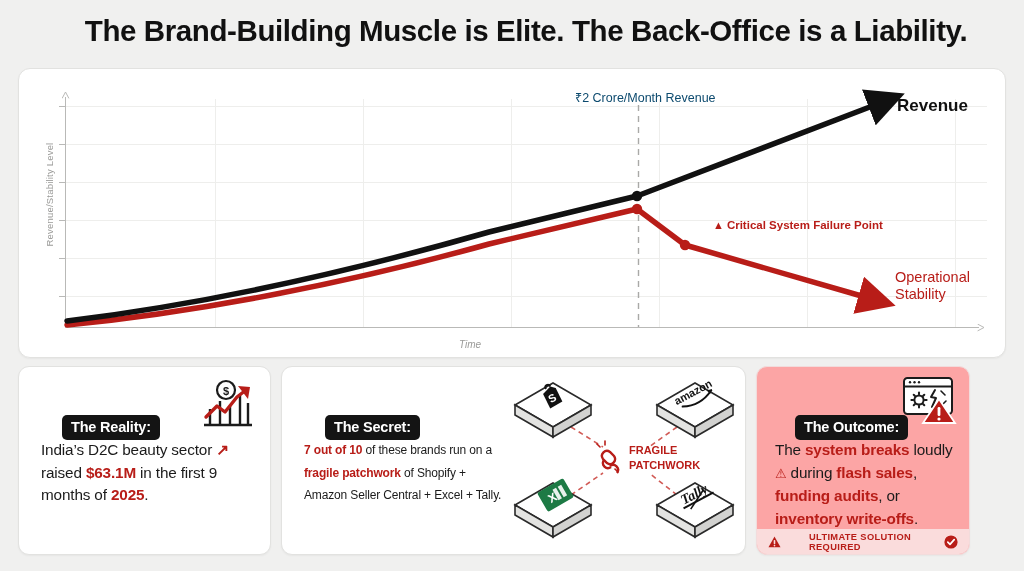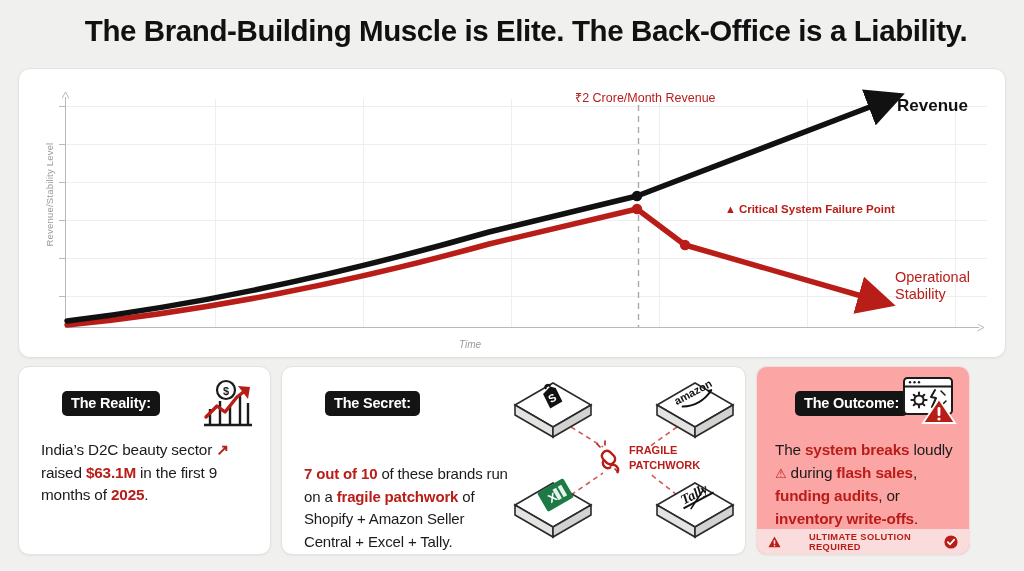--- a/index.html
+++ b/index.html
@@ -33,33 +33,33 @@
   }
   .chart-svg { position: absolute; left: 0; top: 0; }
 
   .annot {
     position: absolute;
     font-family: "Liberation Sans", sans-serif;
     white-space: nowrap;
   }
   .annot-threshold {
     left: 556px; top: 20px;
-    font-size: 12.5px; color: #b91c1c; font-weight: 400;
+    font-size: 12.5px; color: #0c4a6e; font-weight: 400;
   }
   .annot-revenue {
     left: 878px; top: 27px;
     font-size: 17px; font-weight: 700; color: #111111; text-align: right;
   }
   .annot-ops {
     left: 876px; top: 200px;
     font-size: 14.5px; font-weight: 400; color: #b81d18; line-height: 17px;
   }
   .annot-fail {
-    left: 694px; top: 134px;
-    font-size: 11.5px; font-weight: 600; color: #b81d18; margin-left: 12px;
+    left: 694px; top: 150px;
+    font-size: 11.5px; font-weight: 600; color: #b81d18;
   }
   .annot-fail .tri { margin-right: 3px; font-size: 11px; }
 
   .axis-label-y {
     position: absolute; left: -30px; top: 120px;
     transform: rotate(-90deg);
     font-size: 9.5px; color: #9a9a98; letter-spacing: 0.2px;
     width: 120px; text-align: center;
   }
   .axis-label-x {
@@ -85,29 +85,29 @@
   .card-3 { width: 214px; background: #fca5a5; border-color: #f2dcdc; }
 
   .chip {
     display: inline-block;
     background: #141414; color: #ffffff;
     font-size: 14.5px; font-weight: 700;
     padding: 4px 9px 5px 9px;
     border-radius: 5px;
     letter-spacing: -0.2px;
   }
-  .card-head { position: absolute; left: 23px; top: 24px; padding-left: 20px; }
+  .card-head { position: absolute; left: 23px; top: 48px; padding-left: 20px; }
   .card-3 .card-head { left: 18px; }
 
   .card-body {
     position: absolute; left: 22px; right: 14px; top: 72px;
     font-size: 15.3px; line-height: 22.5px; color: #1b1b1b;
     letter-spacing: -0.15px;
   }
-  .card-2 .card-body { right: 235px; font-size: 15px; margin-top: 24px; }
+  .card-2 .card-body { right: 235px; font-size: 12px; }
   .card-3 .card-body { left: 18px; right: 10px; }
   .hl { color: #b81d18; font-weight: 700; }
 
   .card-icon { position: absolute; }
   .icon-1 { right: 12px; top: 12px; }
   .icon-3 { right: 10px; top: 8px; }
 
   .card-footer {
     position: absolute; left: 0; bottom: 0; width: 100%;
     height: 25px; background: #fadcdc;

